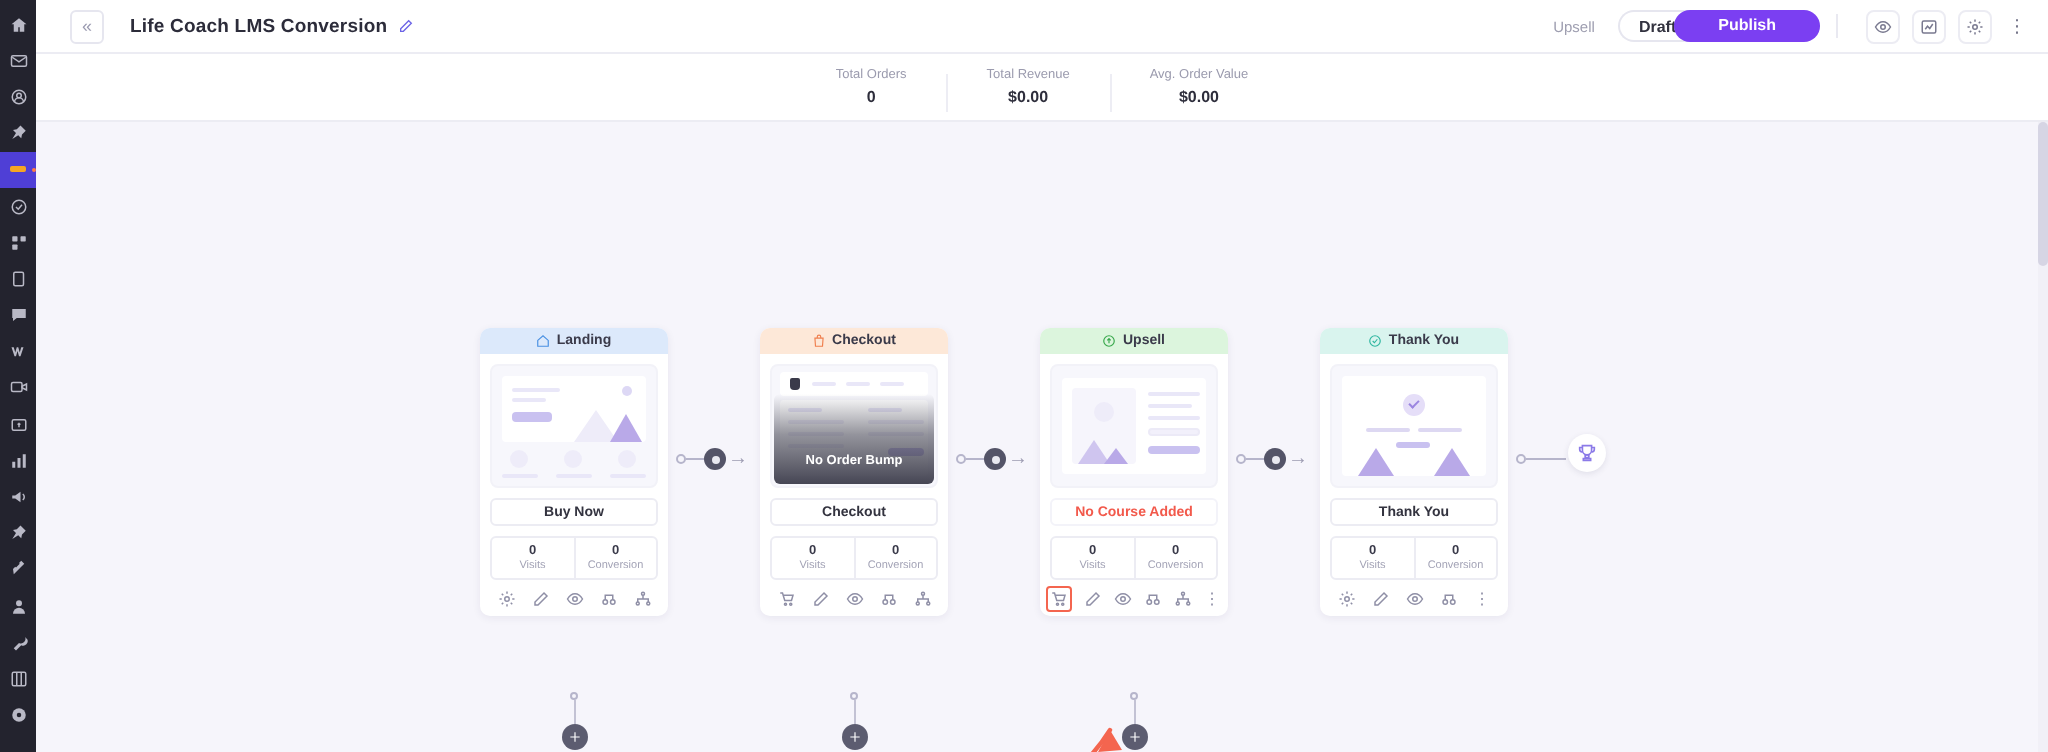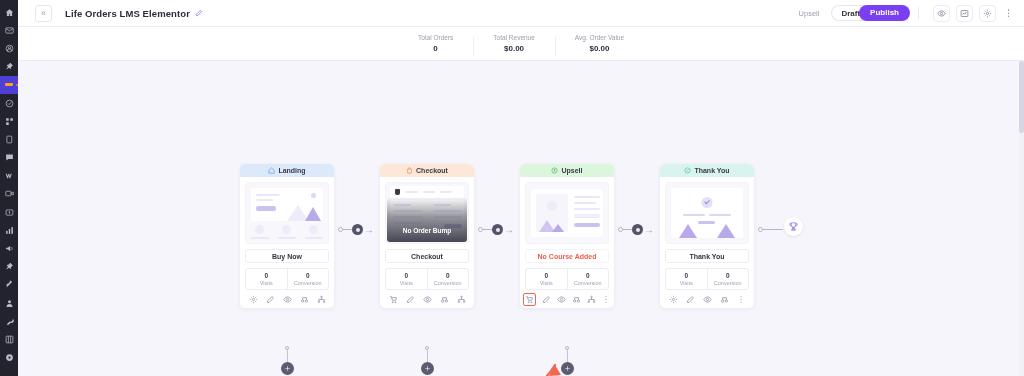--- a/index.html
+++ b/index.html
@@ -49,21 +49,21 @@
     margin-left: auto; margin-right: 9px; display: flex; align-items: center; gap: 0;
   }
   .saved-text { font-size: 7.5px; color: #9e9eb0; margin-right: 12px; }
   .draft-btn {
     font-size: 8px; font-weight: bold; color: #32323f; background: #fff;
     border: 1px solid #e6e6ef; border-radius: 9px 0 0 9px; border-right: none;
     padding: 4px 9px; cursor: pointer; height: 16px; line-height: 8px;
   }
   .publish-btn {
     font-size: 8px; font-weight: bold; color: #fff; background: #7b3ff2;
-    border: none; border-radius: 9px; padding: 4px 11px; cursor: pointer;
+    border: none; border-radius: 9px; padding: 4px 22px; cursor: pointer;
     height: 16px; line-height: 8px; margin-left: -10px;
   }
   .top-div { width: 1px; height: 12px; background: #e9e9f1; margin: 0 8px; }
   .icon-btn {
     width: 17px; height: 17px; border: 1px solid #ececf3; border-radius: 4px;
     background: #fff; display: flex; align-items: center; justify-content: center;
     color: #7a7a90; margin-left: 6px; cursor: pointer;
   }
   .icon-btn svg { width: 9px; height: 9px; }
   .kebab { color:#6e6e84; font-size: 9px; margin-left: 8px; margin-right:2px; cursor:pointer; letter-spacing:0; }
@@ -283,21 +283,21 @@
     <div class="rail-item">
         <svg viewBox="0 0 24 24" fill="currentColor">
           <circle cx="12" cy="12" r="9"></circle>
           <circle cx="12" cy="12" r="3" fill="#23232e"></circle>
         </svg>
       </div>
   </div>
 
   <div class="topbar">
     <div class="collapse-btn">«</div>
-    <div class="funnel-title">Life Orders LMS Elementor</div>
+    <div class="funnel-title">Life Coach LMS Conversion</div>
     <span class="title-edit">
         <svg viewBox="0 0 24 24" fill="none" stroke="currentColor" stroke-width="2">
           <path d="M4 20h4L20 8l-4-4L4 16z"></path>
         </svg>
       </span>
     <div class="top-right">
       <span class="saved-text">Upsell</span>
       <button class="draft-btn">Draft</button>
       <button class="publish-btn">Publish</button>
       <span class="top-div"></span>

